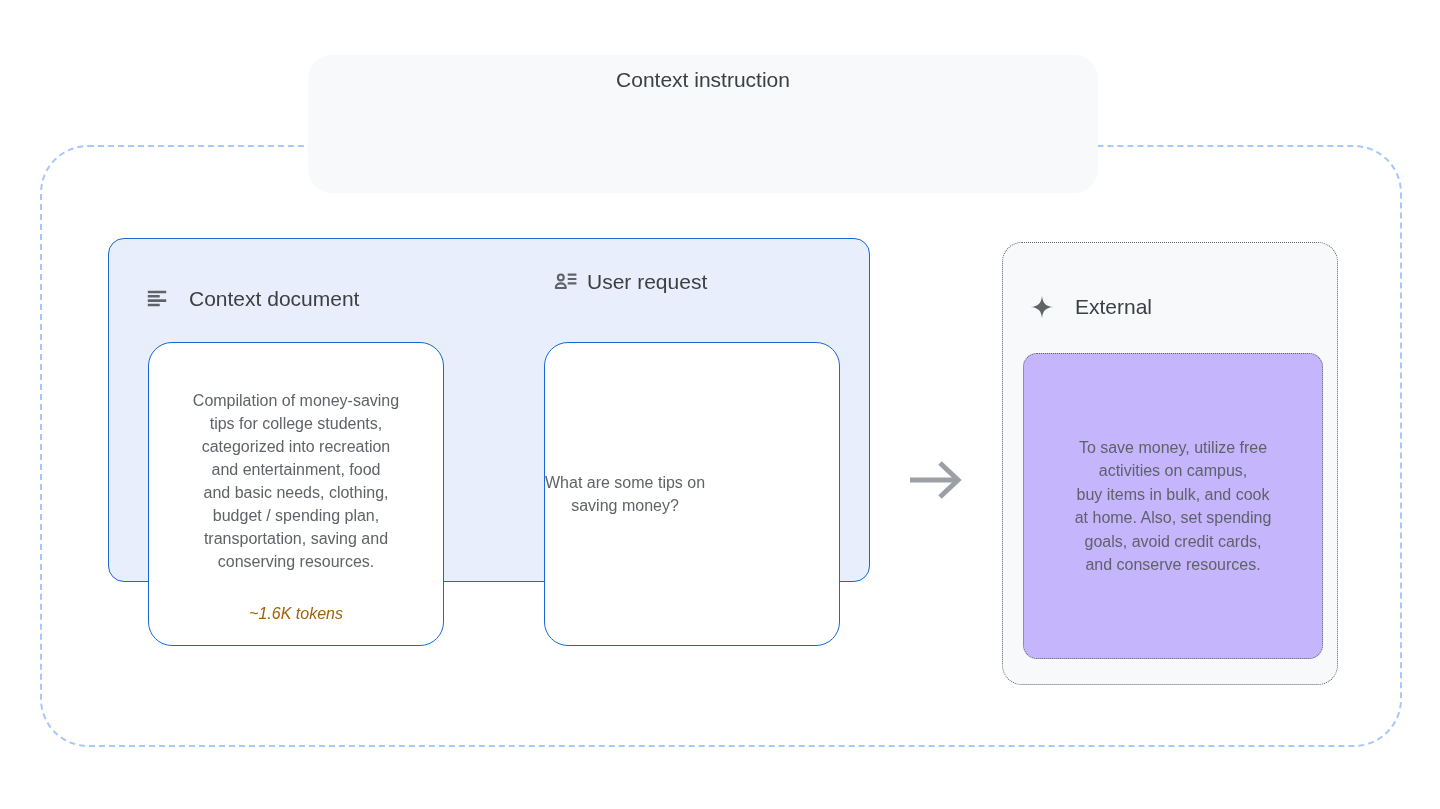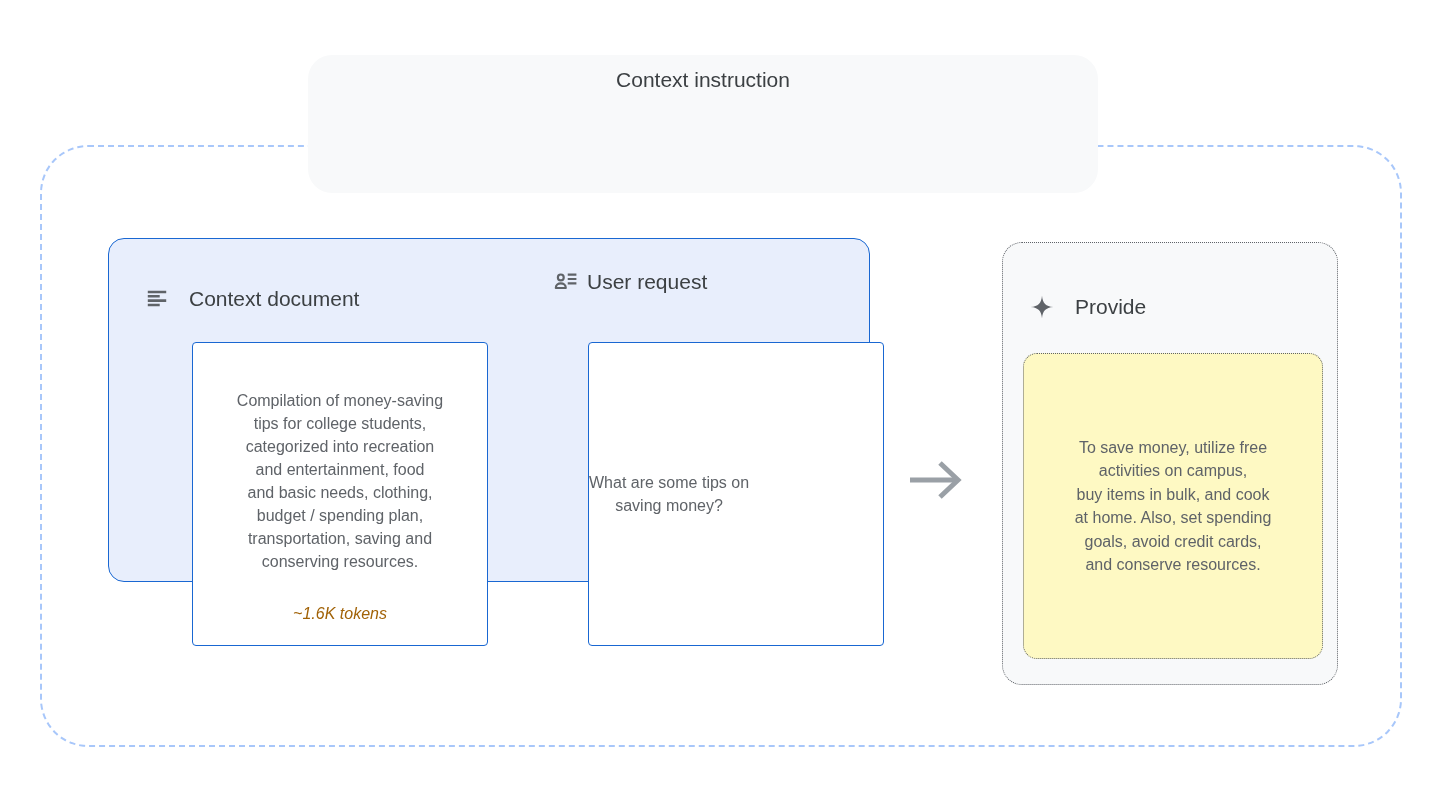--- a/index.html
+++ b/index.html
@@ -76,22 +76,21 @@
   }
   .hdr-context { left: 35px; top: 45px; }
   .hdr-user    { left: 444px; top: 28px; gap: 8px; }
 
   .prompt-card {
     position: absolute;
     top: 103px;
     width: 296px; height: 304px;
     background: #ffffff;
     border: 1.5px solid #1967d2;
-    border-radius: 4px;
-    margin-left: 44px;
+    border-radius: 24px;
   }
   .card-context { left: 39px; display: flex; flex-direction: column; align-items: center; }
   .card-user    { left: 435px; display: flex; align-items: center; justify-content: flex-start; }
 
   .card-body {
     text-align: center;
     font-size: 16px; line-height: 23px;
     color: #5f6368;
   }
   .card-context .card-body { margin-top: 46px; }
@@ -128,21 +127,21 @@
     height: 30px;
   }
   .response-header .hdr-label {
     font-size: 21px;
     color: #3c4043;
   }
   .response-card {
     position: absolute;
     left: 20px; top: 110px;
     width: 300px; height: 306px;
-    background: #fef9c3;
+    background: #c4b5fd;
     border: 1.5px dotted #5f6368;
     border-radius: 14px;
     display: flex; align-items: center; justify-content: center;
   }
   .response-card .card-body {
     font-size: 16px; line-height: 23.5px;
   }
 
   .icon { display: inline-flex; flex: none; }
 </style>
@@ -206,21 +205,21 @@
   </div>
 
   <div class="response-group">
 
     <div class="response-header">
       <span class="icon">
         <svg width="26" height="26" viewBox="0 0 24 24">
           <path d="M12 1.6 C12.55 8.4 15.6 11.45 22.4 12 C15.6 12.55 12.55 15.6 12 22.4 C11.45 15.6 8.4 12.55 1.6 12 C8.4 11.45 11.45 8.4 12 1.6 Z" fill="#5f6368"></path>
         </svg>
       </span>
-      <span class="hdr-label">Provide</span>
+      <span class="hdr-label">External</span>
     </div>
 
     <div class="response-card">
       <div class="card-body multiline">To save money, utilize free
 activities on campus,
 buy items in bulk, and cook
 at home. Also, set spending
 goals, avoid credit cards,
 and conserve resources.</div>
     </div>

